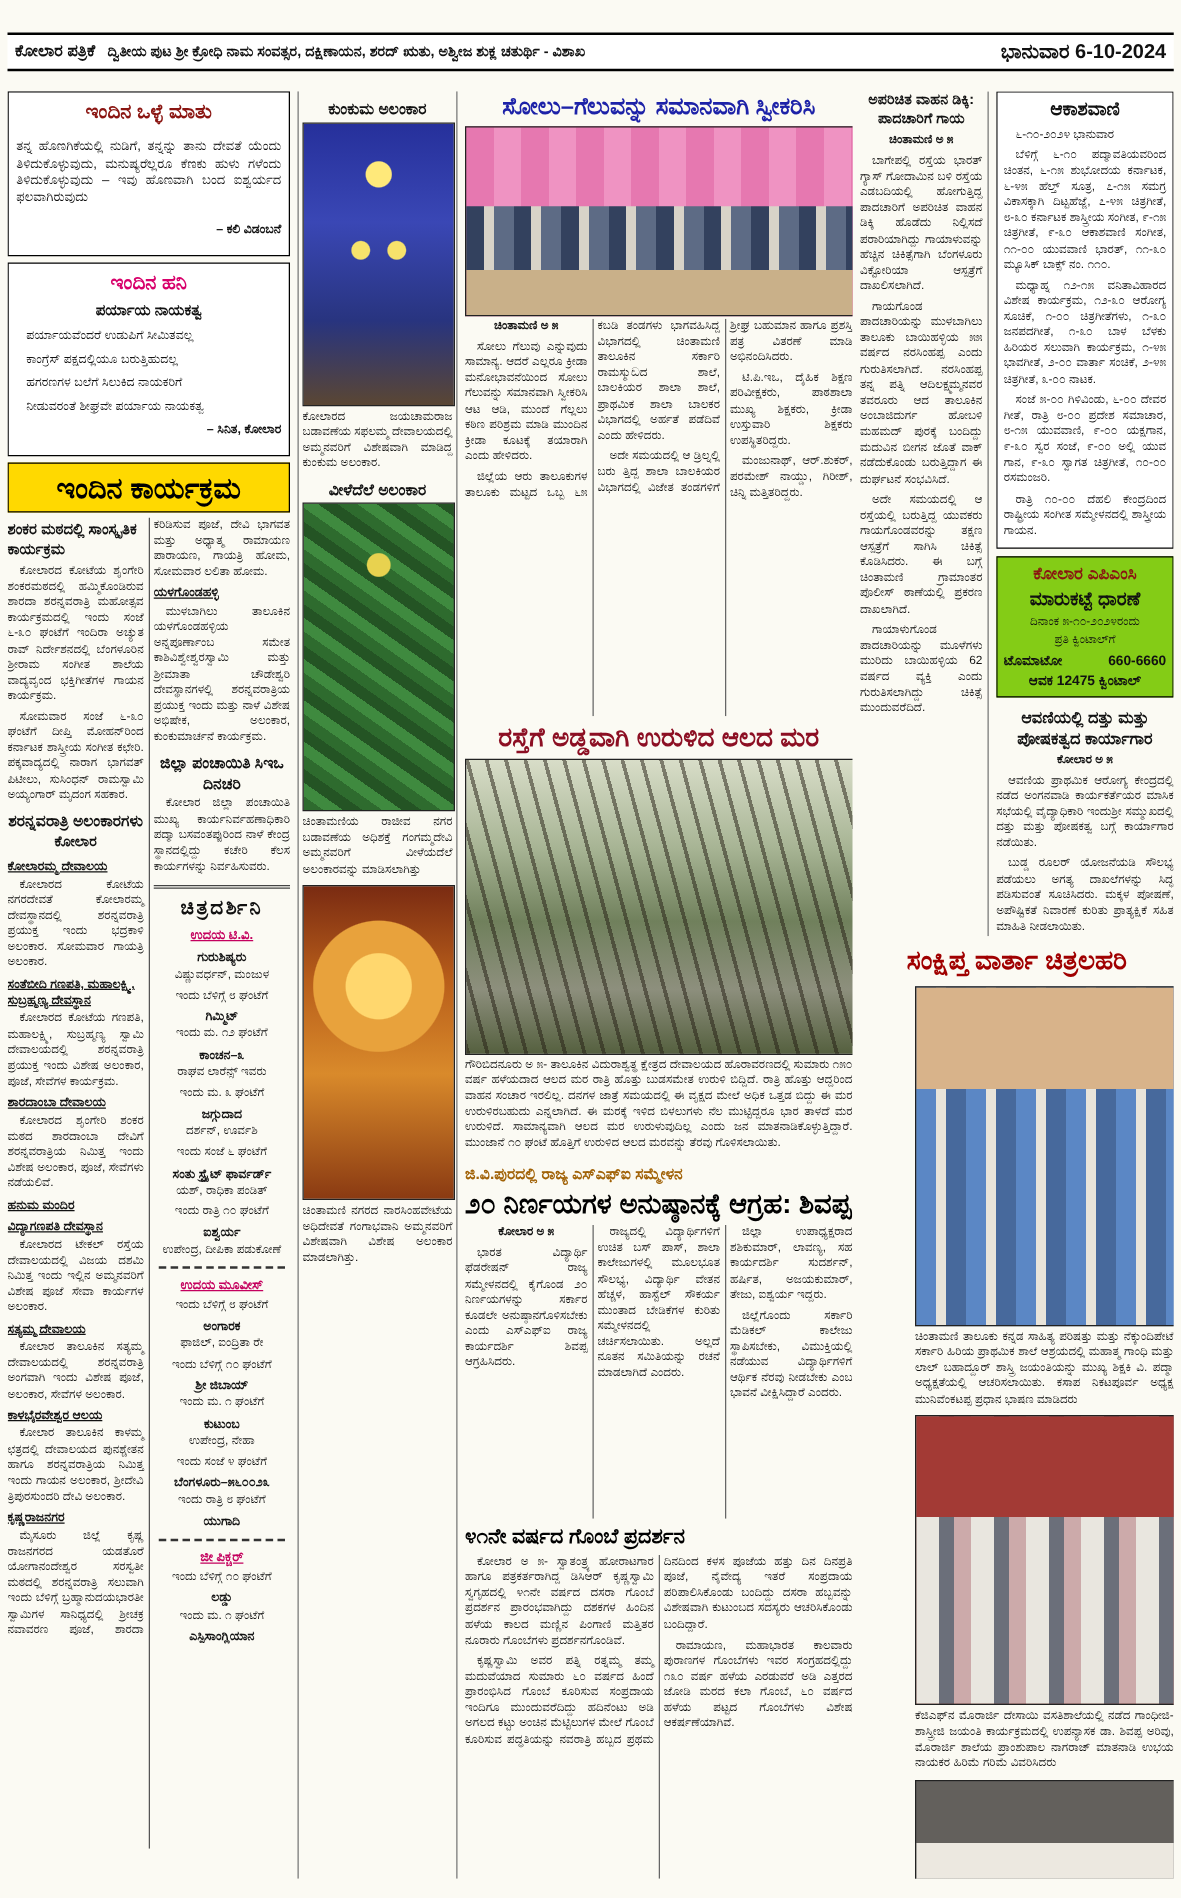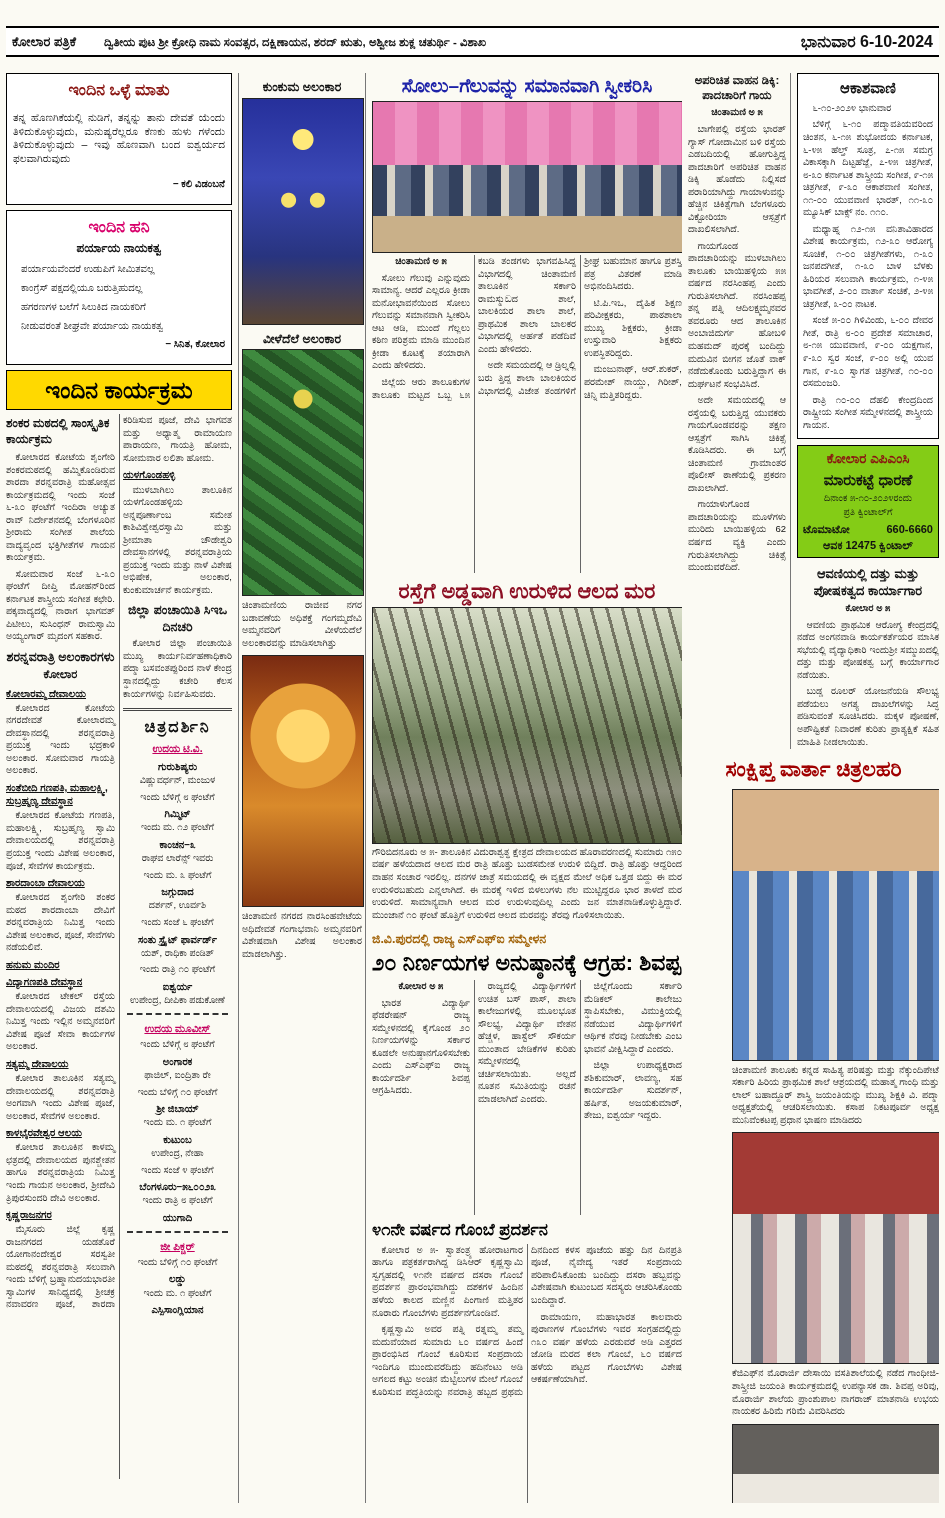--- a/index.html
+++ b/index.html
@@ -9,21 +9,21 @@
     font-family:"Liberation Sans","DejaVu Sans",sans-serif;
     font-size:9.5px;line-height:1.32;
   }
   .page{width:933px;height:1506px;margin:0 auto;padding:0 2px;}
   
   .masthead{
     display:flex;align-items:center;justify-content:space-between;
     border:2px solid #000;border-left:none;border-right:none;
     margin-top:26px;padding:3px 6px;background:#fff;
   }
-  .mast-left{display:flex;gap:28px;align-items:baseline;}
+  .mast-left{display:flex;gap:10px;align-items:baseline;}
   .paper-name{font-weight:bold;font-size:13px;}
   .edition-line{font-weight:bold;font-size:11.5px;}
   .date-line{font-weight:bold;font-size:16px;}
   
   .main{display:grid;grid-template-columns:226px 128px 310px 251px;gap:6px;margin-top:16px;height:1430px;overflow:hidden;}
   .colA,.colB,.colC,.colR{overflow:hidden;height:100%;}
   .colB{border-left:1px solid #777;border-right:1px solid #777;padding:0 3px;}
   
   .box{border:1.5px solid #000;padding:4px 6px;margin-bottom:5px;background:#fff;}
   .box-title{font-weight:bold;text-align:center;font-size:16px;margin:1px 0 4px;}
@@ -218,20 +218,21 @@
           <div class="seg seg-movie">ಲಡ್ಡು</div>
           <div class="seg seg-time">ಇಂದು ಮ. ೧ ಘಂಟೆಗೆ</div>
           <div class="seg seg-movie">ಎಸ್ಪಿಸಾಂಗ್ಲಿಯಾನ</div>
         </div>
     </div>
 
     <div class="colB">
 
     <div class="seg seg-subhead">ಕುಂಕುಮ ಅಲಂಕಾರ</div>
         <div class="seg seg-photo ph ph-deity-kumkuma"></div>
+        <div class="seg seg-caption">ಕೋಲಾರದ ಜಯಚಾಮರಾಜ ಬಡಾವಣೆಯ ಸಫಲಮ್ಮ ದೇವಾಲಯದಲ್ಲಿ ಅಮ್ಮನವರಿಗೆ ವಿಶೇಷವಾಗಿ ಮಾಡಿದ್ದ ಕುಂಕುಮ ಅಲಂಕಾರ.</div>
         <div class="seg seg-subhead">ವೀಳೆದೆಲೆ ಅಲಂಕಾರ</div>
         <div class="seg seg-photo ph ph-deity-betel"></div>
         <div class="seg seg-caption">ಚಿಂತಾಮಣಿಯ ರಾಜೀವ ನಗರ ಬಡಾವಣೆಯ ಅಧಿಶಕ್ತೆ ಗಂಗಮ್ಮದೇವಿ ಅಮ್ಮನವರಿಗೆ ವೀಳೆಯದೆಲೆ ಅಲಂಕಾರವನ್ನು ಮಾಡಿಸಲಾಗಿತ್ತು</div>
         <div class="seg seg-photo ph ph-deity-golden"></div>
         <div class="seg seg-caption">ಚಿಂತಾಮಣಿ ನಗರದ ನಾರಸಿಂಹವೇಟೆಯ ಅಧಿದೇವತೆ ಗಂಗಾಭವಾನಿ ಅಮ್ಮನವರಿಗೆ ವಿಶೇಷವಾಗಿ ವಿಶೇಷ ಅಲಂಕಾರ ಮಾಡಲಾಗಿತ್ತು.</div>
       </div>
 
     <div class="colC">
       <h1 class="headline-blue">ಸೋಲು–ಗೆಲುವನ್ನು ಸಮಾನವಾಗಿ ಸ್ವೀಕರಿಸಿ</h1>
       <div class="ph ph-event"></div>
@@ -249,22 +250,22 @@
       <div class="ph ph-tree"></div>
       <p class="tree-body">ಗೌರಿಬಿದನೂರು ಅ ೫- ತಾಲೂಕಿನ ವಿದುರಾಶ್ವತ್ಥ ಕ್ಷೇತ್ರದ ದೇವಾಲಯದ ಹೊರಾವರಣದಲ್ಲಿ ಸುಮಾರು ೧೫೦ ವರ್ಷ ಹಳೆಯದಾದ ಆಲದ ಮರ ರಾತ್ರಿ ಹೊತ್ತು ಬುಡಸಮೇತ ಉರುಳಿ ಬಿದ್ದಿದೆ. ರಾತ್ರಿ ಹೊತ್ತು ಆದ್ದರಿಂದ ವಾಹನ ಸಂಚಾರ ಇರಲಿಲ್ಲ. ದನಗಳ ಜಾತ್ರೆ ಸಮಯದಲ್ಲಿ ಈ ವೃಕ್ಷದ ಮೇಲೆ ಅಧಿಕ ಒತ್ತಡ ಬಿದ್ದು ಈ ಮರ ಉರುಳಿರಬಹುದು ಎನ್ನಲಾಗಿದೆ. ಈ ಮರಕ್ಕೆ ಇಳಿದ ಬಿಳಲುಗಳು ನೆಲ ಮುಟ್ಟಿದ್ದರೂ ಭಾರ ತಾಳದೆ ಮರ ಉರುಳಿದೆ. ಸಾಮಾನ್ಯವಾಗಿ ಆಲದ ಮರ ಉರುಳುವುದಿಲ್ಲ ಎಂದು ಜನ ಮಾತನಾಡಿಕೊಳ್ಳುತ್ತಿದ್ದಾರೆ. ಮುಂಜಾನೆ ೧೦ ಘಂಟೆ ಹೊತ್ತಿಗೆ ಉರುಳಿದ ಆಲದ ಮರವನ್ನು ತೆರವು ಗೊಳಿಸಲಾಯಿತು.</p>
 
       <div class="kicker-blue">ಜಿ.ವಿ.ಪುರದಲ್ಲಿ ರಾಜ್ಯ ಎಸ್‌ಎಫ್‌ಐ ಸಮ್ಮೇಳನ</div>
       <h1 class="headline-black-lg">೨೦ ನಿರ್ಣಯಗಳ ಅನುಷ್ಠಾನಕ್ಕೆ ಆಗ್ರಹ: ಶಿವಪ್ಪ</h1>
       <div class="threecol sfi-text">
 
       <div class="seg seg-dateline">ಕೋಲಾರ ಅ ೫</div>
           <div class="seg seg-body">ಭಾರತ ವಿದ್ಯಾರ್ಥಿ ಫೆಡರೇಷನ್ ರಾಜ್ಯ ಸಮ್ಮೇಳನದಲ್ಲಿ ಕೈಗೊಂಡ ೨೦ ನಿರ್ಣಯಗಳನ್ನು ಸರ್ಕಾರ ಕೂಡಲೇ ಅನುಷ್ಠಾನಗೊಳಿಸಬೇಕು ಎಂದು ಎಸ್‌ಎಫ್‌ಐ ರಾಜ್ಯ ಕಾರ್ಯದರ್ಶಿ ಶಿವಪ್ಪ ಆಗ್ರಹಿಸಿದರು.</div>
           <div class="seg seg-body">ರಾಜ್ಯದಲ್ಲಿ ವಿದ್ಯಾರ್ಥಿಗಳಿಗೆ ಉಚಿತ ಬಸ್ ಪಾಸ್, ಶಾಲಾ ಕಾಲೇಜುಗಳಲ್ಲಿ ಮೂಲಭೂತ ಸೌಲಭ್ಯ, ವಿದ್ಯಾರ್ಥಿ ವೇತನ ಹೆಚ್ಚಳ, ಹಾಸ್ಟೆಲ್ ಸೌಕರ್ಯ ಮುಂತಾದ ಬೇಡಿಕೆಗಳ ಕುರಿತು ಸಮ್ಮೇಳನದಲ್ಲಿ ಚರ್ಚಿಸಲಾಯಿತು. ಅಲ್ಲದೆ ನೂತನ ಸಮಿತಿಯನ್ನು ರಚನೆ ಮಾಡಲಾಗಿದೆ ಎಂದರು.</div>
+          <div class="seg seg-body">ಜಿಲ್ಲಾ ಉಪಾಧ್ಯಕ್ಷರಾದ ಶಶಿಕುಮಾರ್, ಲಾವಣ್ಯ, ಸಹ ಕಾರ್ಯದರ್ಶಿ ಸುದರ್ಶನ್, ಹರ್ಷಿತ, ಅಜಯಕುಮಾರ್, ತೇಜು, ಐಶ್ವರ್ಯ ಇದ್ದರು.</div>
           <div class="seg seg-body">ಜಿಲ್ಲೆಗೊಂದು ಸರ್ಕಾರಿ ಮೆಡಿಕಲ್ ಕಾಲೇಜು ಸ್ಥಾಪಿಸಬೇಕು, ವಿಮುಕ್ತಿಯಲ್ಲಿ ನಡೆಯುವ ವಿದ್ಯಾರ್ಥಿಗಳಿಗೆ ಆರ್ಥಿಕ ನೆರವು ನೀಡಬೇಕು ಎಂಬ ಭಾವನೆ ವೀಕ್ಷಿಸಿದ್ದಾರೆ ಎಂದರು.</div>
-          <div class="seg seg-body">ಜಿಲ್ಲಾ ಉಪಾಧ್ಯಕ್ಷರಾದ ಶಶಿಕುಮಾರ್, ಲಾವಣ್ಯ, ಸಹ ಕಾರ್ಯದರ್ಶಿ ಸುದರ್ಶನ್, ಹರ್ಷಿತ, ಅಜಯಕುಮಾರ್, ತೇಜು, ಐಶ್ವರ್ಯ ಇದ್ದರು.</div>
         </div>
 
       <h1 class="headline-black-md">೪೧ನೇ ವರ್ಷದ ಗೊಂಬೆ ಪ್ರದರ್ಶನ</h1>
       <div class="twocol-c doll-text">
 
       <div class="seg seg-body">ಕೋಲಾರ ಅ ೫- ಸ್ವಾತಂತ್ರ್ಯ ಹೋರಾಟಗಾರ ಹಾಗೂ ಪತ್ರಕರ್ತರಾಗಿದ್ದ ಡಿಸಿಆರ್ ಕೃಷ್ಣಸ್ವಾಮಿ ಸ್ವಗೃಹದಲ್ಲಿ ೪೧ನೇ ವರ್ಷದ ದಸರಾ ಗೊಂಬೆ ಪ್ರದರ್ಶನ ಪ್ರಾರಂಭವಾಗಿದ್ದು ದಶಕಗಳ ಹಿಂದಿನ ಹಳೆಯ ಕಾಲದ ಮಣ್ಣಿನ ಪಿಂಗಾಣಿ ಮತ್ತಿತರ ನೂರಾರು ಗೊಂಬೆಗಳು ಪ್ರದರ್ಶನಗೊಂಡಿವೆ.</div>
           <div class="seg seg-body">ಕೃಷ್ಣಸ್ವಾಮಿ ಅವರ ಪತ್ನಿ ರತ್ನಮ್ಮ ತಮ್ಮ ಮದುವೆಯಾದ ಸುಮಾರು ೬೦ ವರ್ಷದ ಹಿಂದೆ ಪ್ರಾರಂಭಿಸಿದ ಗೊಂಬೆ ಕೂರಿಸುವ ಸಂಪ್ರದಾಯ ಇಂದಿಗೂ ಮುಂದುವರೆದಿದ್ದು ಹದಿನೆಂಟು ಅಡಿ ಅಗಲದ ಕಟ್ಟು ಅಂಚಿನ ಮೆಟ್ಟಿಲುಗಳ ಮೇಲೆ ಗೊಂಬೆ ಕೂರಿಸುವ ಪದ್ಧತಿಯನ್ನು ನವರಾತ್ರಿ ಹಬ್ಬದ ಪ್ರಥಮ ದಿನದಿಂದ ಕಳಸ ಪೂಜೆಯ ಹತ್ತು ದಿನ ದಿನಪ್ರತಿ ಪೂಜೆ, ನೈವೇದ್ಯ ಇತರೆ ಸಂಪ್ರದಾಯ ಪರಿಪಾಲಿಸಿಕೊಂಡು ಬಂದಿದ್ದು ದಸರಾ ಹಬ್ಬವನ್ನು ವಿಶೇಷವಾಗಿ ಕುಟುಂಬದ ಸದಸ್ಯರು ಆಚರಿಸಿಕೊಂಡು ಬಂದಿದ್ದಾರೆ.</div>
           <div class="seg seg-body">ರಾಮಾಯಣ, ಮಹಾಭಾರತ ಕಾಲವಾರು ಪುರಾಣಗಳ ಗೊಂಬೆಗಳು ಇವರ ಸಂಗ್ರಹದಲ್ಲಿದ್ದು ೧೩೦ ವರ್ಷ ಹಳೆಯ ಎರಡುವರೆ ಅಡಿ ಎತ್ತರದ ಜೋಡಿ ಮರದ ಕಲಾ ಗೊಂಬೆ, ೬೦ ವರ್ಷದ ಹಳೆಯ ಪಟ್ಟದ ಗೊಂಬೆಗಳು ವಿಶೇಷ ಆಕರ್ಷಣೆಯಾಗಿವೆ.</div>
         </div>
     </div>

